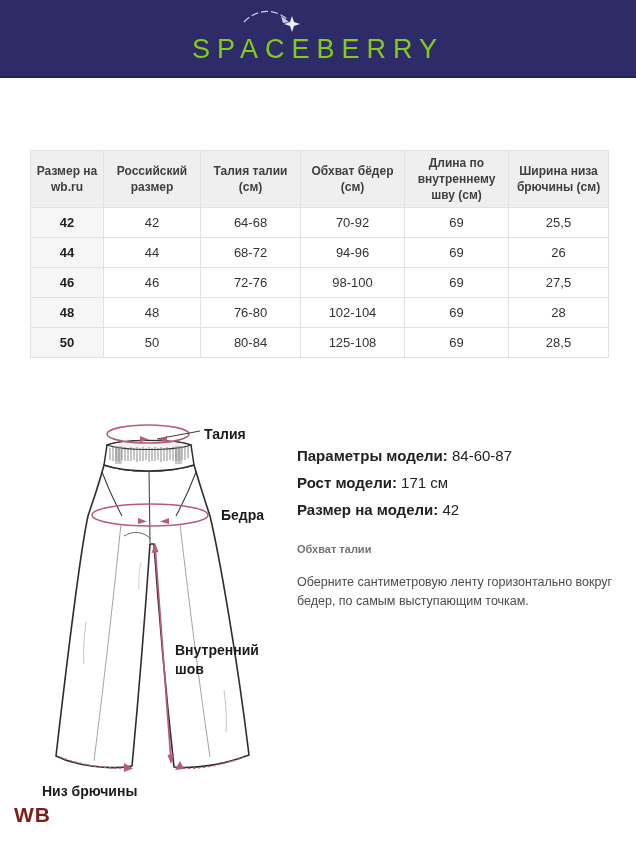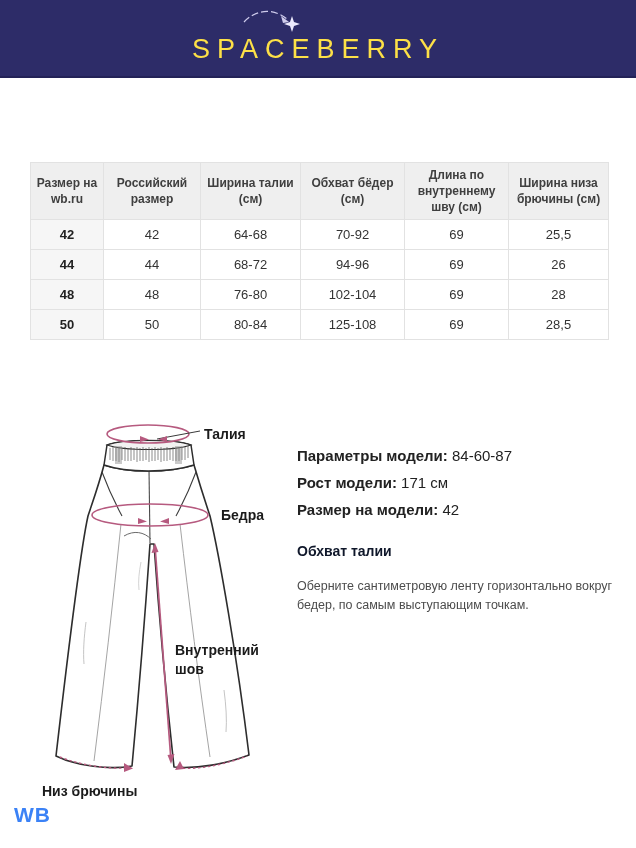--- a/index.html
+++ b/index.html
@@ -7,27 +7,27 @@
     width:636px;height:848px;position:relative;overflow:hidden;
     background:#ffffff;font-family:"Liberation Sans",sans-serif;
   }
   
   .brand-bar{
     position:absolute;left:0;top:0;width:636px;height:76px;
     background:#2d2c68;border-bottom:2px solid #232257;
     display:flex;align-items:center;justify-content:center;
   }
   .brand-logo{
-    color:#fde047;font-size:27px;letter-spacing:7px;font-weight:400;
+    color:#84cc16;font-size:27px;letter-spacing:7px;font-weight:400;
     margin-top:22px;
   }
   .comet{position:absolute;left:240px;top:6px;}
   
   .size-table{
-    position:absolute;left:30px;top:162px;width:578px;
+    position:absolute;left:30px;top:150px;width:578px;
     border-collapse:collapse;table-layout:fixed;padding-left:46px;
   }
   .size-table th,.size-table td{
     border:1px solid #e2e2e2;text-align:center;vertical-align:middle;
     padding:2px 4px;
   }
   .size-table th{
     background:#efefef;font-size:12px;font-weight:bold;color:#3f3f3f;
     height:52px;line-height:1.35;
   }
@@ -36,26 +36,26 @@
   .c1{width:73px}.c2{width:97px}.c3{width:100px}.c4{width:104px}.c5{width:104px}.c6{width:100px}
   
   .diagram{position:absolute;left:28px;top:412px;width:272px;height:400px;}
   .diag-label{font-family:"Liberation Sans",sans-serif;font-size:14px;font-weight:bold;fill:#1b1b1b;}
   
   .right-col{position:absolute;left:297px;top:442px;width:335px;}
   .model-info div{font-size:15px;color:#222;line-height:27px;}
   .model-info .lbl{font-weight:bold;margin-top:13px;}
   .guides{margin-top:20px;}
   .guide{margin-bottom:18px;}
-  .guide h3{margin:0 0 6px 0;font-size:14px;font-weight:bold;color:#0f172a;}
+  .guide h3{margin:0 0 6px 0;font-size:11px;font-weight:bold;color:#737373;}
   .guide p{margin:0;font-size:12.5px;line-height:1.55;color:#4c4c4c;max-width:322px;}
   
   .watermark{
     position:absolute;left:14px;top:803px;font-size:21px;font-weight:bold;
-    color:#3b82f6;letter-spacing:1px;
+    color:#7f1d1d;letter-spacing:1px;
   }
 </style>
 </head>
 <body>
 
 <div class="brand-bar">
   <svg class="comet" width="64" height="34" viewBox="0 0 64 34">
     <path d="M4,16 C16,3 34,2 47,13" stroke="#cfccec" stroke-width="1.2" fill="none" stroke-dasharray="7,3"></path>
     <polygon points="49,16 41,10 43,17" fill="#cfccec"></polygon>
     <polygon points="52,10 54,16 60,18 54,20 52,26 50,20 44,18 50,16" fill="#eceafd"></polygon>
@@ -69,21 +69,21 @@
       <col class="c2">
       <col class="c3">
       <col class="c4">
       <col class="c5">
       <col class="c6">
   </colgroup>
   <thead>
     <tr>
       <th>Размер на wb.ru</th>
       <th>Российский размер</th>
-      <th>Ширина талии (см)</th>
+      <th>Талия талии (см)</th>
       <th>Обхват бёдер (см)</th>
       <th>Длина по внутреннему шву (см)</th>
       <th>Ширина низа брючины (см)</th>
     </tr>
   </thead>
   <tbody>
     <tr>
       <td class="first-col">42</td>
       <td>42</td>
       <td>64-68</td>
@@ -91,20 +91,28 @@
       <td>69</td>
       <td>25,5</td>
     </tr>
     <tr>
       <td class="first-col">44</td>
       <td>44</td>
       <td>68-72</td>
       <td>94-96</td>
       <td>69</td>
       <td>26</td>
+    </tr>
+    <tr>
+      <td class="first-col">46</td>
+      <td>46</td>
+      <td>72-76</td>
+      <td>98-100</td>
+      <td>69</td>
+      <td>27,5</td>
     </tr>
     <tr>
       <td class="first-col">48</td>
       <td>48</td>
       <td>76-80</td>
       <td>102-104</td>
       <td>69</td>
       <td>28</td>
     </tr>
     <tr>

